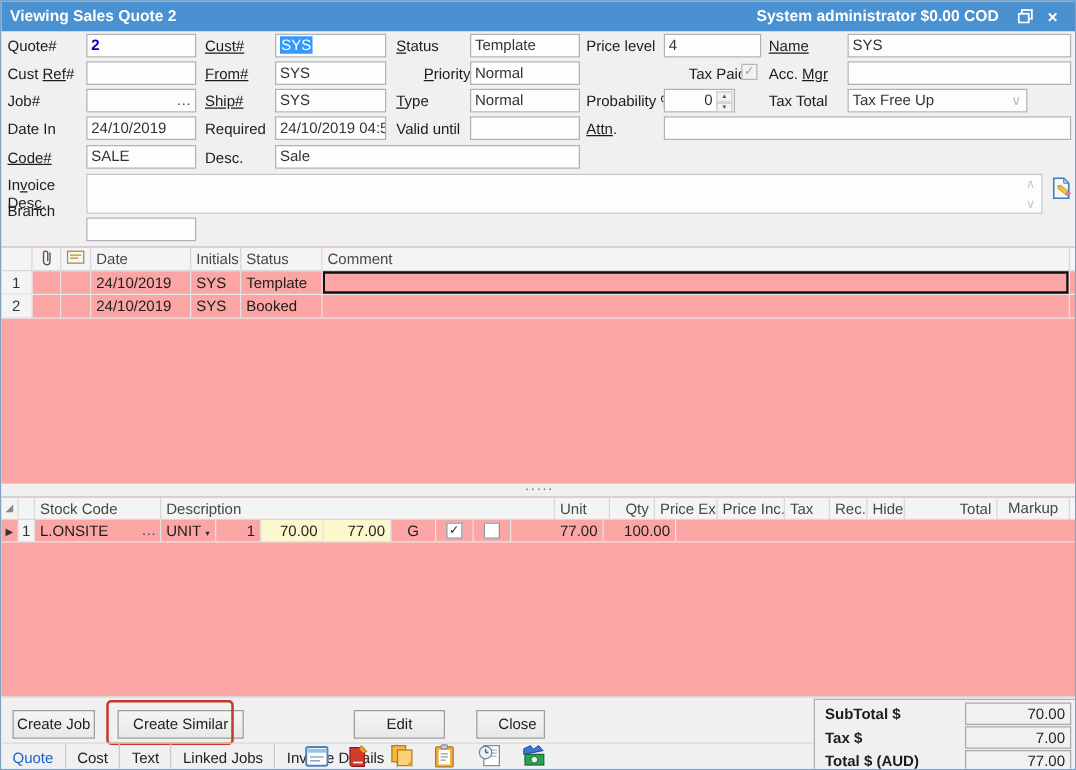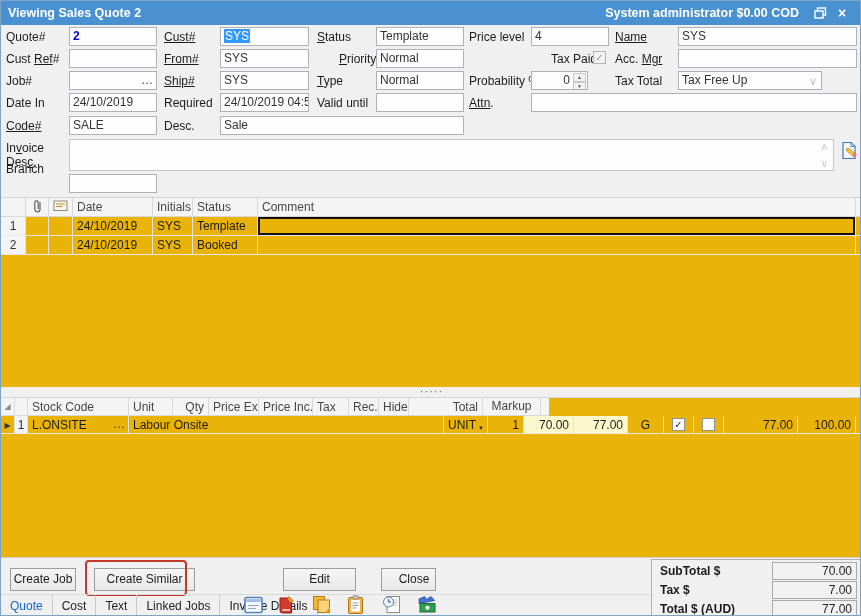--- a/index.html
+++ b/index.html
@@ -28,21 +28,21 @@
          font-size:10px; line-height:11px; text-align:center; }
   .chk.disabled { background:#f2f2f2; border-color:#b3b6ba; color:#9a9da1; }
   .spin { position:absolute; right:1px; top:1px; width:13px; height:15px; display:flex; flex-direction:column; }
   .spin span { flex:1; font-size:5px; line-height:7px; text-align:center; color:#555; background:#f3f3f3; border:1px solid #c9c9c9; }
   .combo-chevron { position:absolute; right:4px; top:2px; color:#b9bdc4; font-size:11px; }
   .scrollarrows { position:absolute; left:816px; top:140px; width:15px; height:28px; display:flex;
                   flex-direction:column; justify-content:space-between; text-align:center; color:#c8c8c8; font-size:10px; }
   .icbtn { position:absolute; cursor:pointer; }
 
   
-  .grid { position:absolute; left:0; width:861px; background:#eab308; border-top:1px solid #d2d2d2; overflow:hidden; }
+  .grid { position:absolute; left:0; width:861px; background:#fca5a5; border-top:1px solid #d2d2d2; overflow:hidden; }
   .grow { display:flex; }
   .gcell { flex:none; border-right:1px solid #e2e2e2; padding:1px 4px; overflow:hidden;
            white-space:nowrap; line-height:16px; }
   .ghead .gcell { background:#f4f4f4; color:#474747; border-right:1px solid #d8d8d8; border-bottom:1px solid #d8d8d8; }
   .grow.body { border-bottom:1px solid #e8e8e8; }
   .rowhead { background:#f4f4f4; text-align:center; color:#333; }
   .num-r { text-align:right; }
   .ctr { text-align:center; }
   .yellow { background:#fcf8cd; }
   .focuscell { box-shadow:inset 0 0 0 2px #111; }
@@ -209,36 +209,36 @@
     </div>
   </div>
 
   <div class="splitter">·····</div>
 
   <div class="grid" style="top:396px;height:160px;">
     <div class="grow ghead" style="height:18px;">
       <div class="gcell ctr" style="width:14px;padding:1px 0;font-size:8px;color:#8a8a8a;">◢</div>
       <div class="gcell rowhead" style="width:13px;padding:1px 0;"></div>
       <div class="gcell" style="width:101px;">Stock Code</div>
+      <div class="gcell" style="width:315px;">Description</div>
       <div class="gcell" style="width:44px;">Unit</div>
       <div class="gcell num-r" style="width:36px;">Qty</div>
       <div class="gcell num-r" style="width:50px;">Price Ex.</div>
       <div class="gcell num-r" style="width:54px;">Price Inc.</div>
       <div class="gcell" style="width:36px;">Tax</div>
       <div class="gcell" style="width:30px;">Rec.</div>
       <div class="gcell" style="width:30px;">Hide</div>
       <div class="gcell num-r" style="width:74px;">Total</div>
       <div class="gcell ctr" style="width:58px;line-height:14px;"><span>Markup</span><br><span style="font-size:10px;color:#888;">%</span></div>
       <div class="gcell" style="width:6px;border-right:none;"></div>
     </div>
     <div class="grow body" style="height:18px;">
       <div class="gcell ctr" style="width:14px;padding:2px 0;font-size:8px;color:#333;">▶</div>
       <div class="gcell rowhead" style="width:13px;padding:1px 0;">1</div>
       <div class="gcell" style="width:101px;position:relative;"><span>L.ONSITE</span><span class="browse" style="top:0;">…</span></div>
-      <div class="gcell" style="width:315px;">Labour Onsite</div>
       <div class="gcell" style="width:44px;position:relative;"><span>UNIT</span><span style="position:absolute;right:3px;top:4px;font-size:6px;color:#333;">▼</span></div>
       <div class="gcell num-r" style="width:36px;">1</div>
       <div class="gcell num-r yellow" style="width:50px;">70.00</div>
       <div class="gcell num-r yellow" style="width:54px;">77.00</div>
       <div class="gcell ctr" style="width:36px;">G</div>
       <div class="gcell" style="width:30px;">
           <div class="cellchk">✓</div>
         </div>
       <div class="gcell" style="width:30px;">
           <div class="cellchk"></div>

